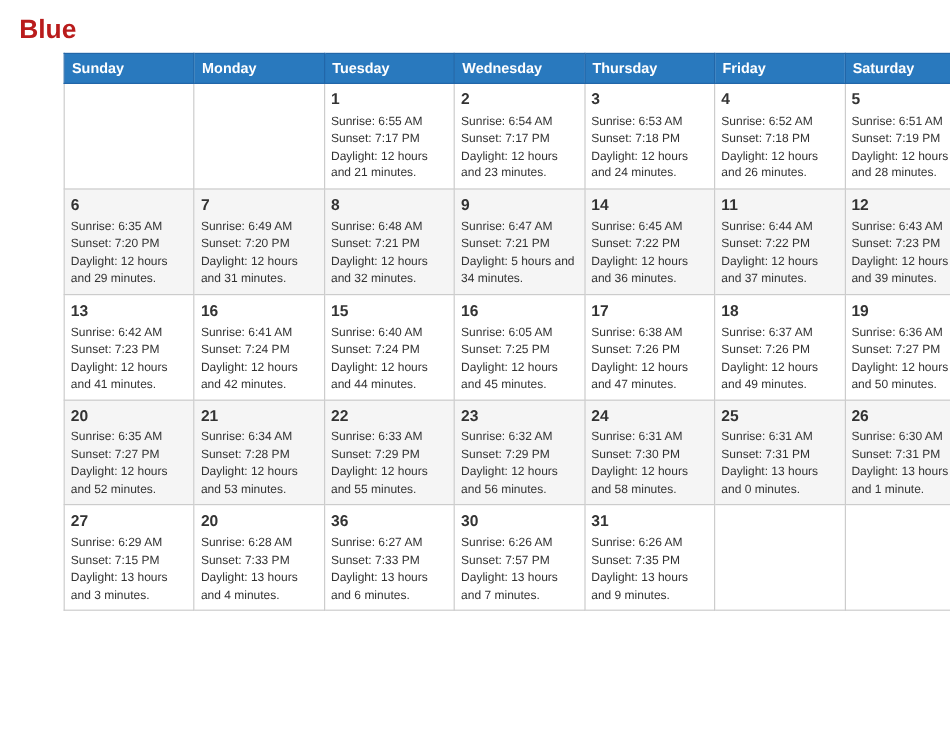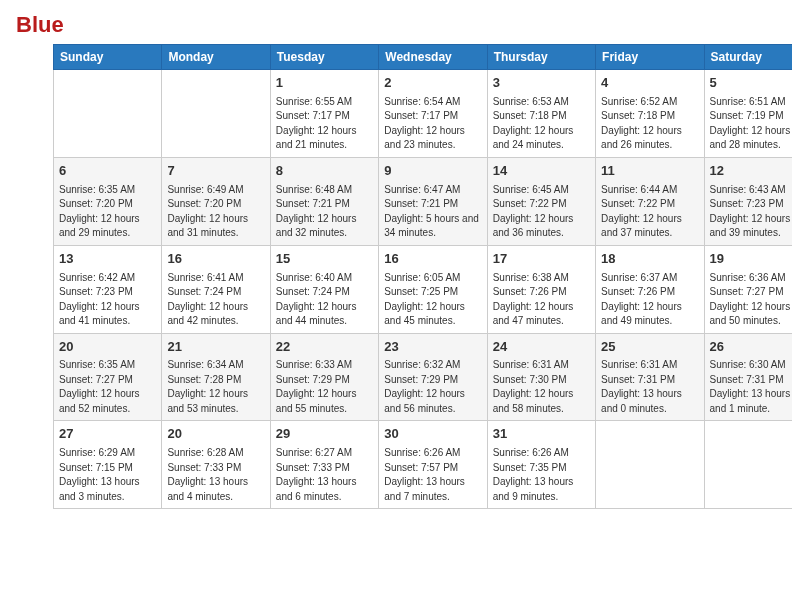--- a/index.html
+++ b/index.html
@@ -128,20 +128,20 @@
         <td><span class="day-number">21</span><span>Sunrise: 6:34 AM</span><br><span>Sunset: 7:28 PM</span><br><span>Daylight: 12 hours and 53 minutes.</span></td>
         <td><span class="day-number">22</span><span>Sunrise: 6:33 AM</span><br><span>Sunset: 7:29 PM</span><br><span>Daylight: 12 hours and 55 minutes.</span></td>
         <td><span class="day-number">23</span><span>Sunrise: 6:32 AM</span><br><span>Sunset: 7:29 PM</span><br><span>Daylight: 12 hours and 56 minutes.</span></td>
         <td><span class="day-number">24</span><span>Sunrise: 6:31 AM</span><br><span>Sunset: 7:30 PM</span><br><span>Daylight: 12 hours and 58 minutes.</span></td>
         <td><span class="day-number">25</span><span>Sunrise: 6:31 AM</span><br><span>Sunset: 7:31 PM</span><br><span>Daylight: 13 hours and 0 minutes.</span></td>
         <td><span class="day-number">26</span><span>Sunrise: 6:30 AM</span><br><span>Sunset: 7:31 PM</span><br><span>Daylight: 13 hours and 1 minute.</span></td>
       </tr>
       <tr>
         <td><span class="day-number">27</span><span>Sunrise: 6:29 AM</span><br><span>Sunset: 7:15 PM</span><br><span>Daylight: 13 hours and 3 minutes.</span></td>
         <td><span class="day-number">20</span><span>Sunrise: 6:28 AM</span><br><span>Sunset: 7:33 PM</span><br><span>Daylight: 13 hours and 4 minutes.</span></td>
-        <td><span class="day-number">29</span><span>Sunrise: 6:27 AM</span><br><span>Sunset: 7:33 PM</span><br><span>Daylight: 13 hours and 6 minutes.</span></td>
+        <td><span class="day-number">36</span><span>Sunrise: 6:27 AM</span><br><span>Sunset: 7:33 PM</span><br><span>Daylight: 13 hours and 6 minutes.</span></td>
         <td><span class="day-number">30</span><span>Sunrise: 6:26 AM</span><br><span>Sunset: 7:57 PM</span><br><span>Daylight: 13 hours and 7 minutes.</span></td>
         <td><span class="day-number">31</span><span>Sunrise: 6:26 AM</span><br><span>Sunset: 7:35 PM</span><br><span>Daylight: 13 hours and 9 minutes.</span></td>
         <td class="empty-cell"></td>
         <td class="empty-cell"></td>
       </tr>
     </tbody>
 </table>
 
 </body></html>

